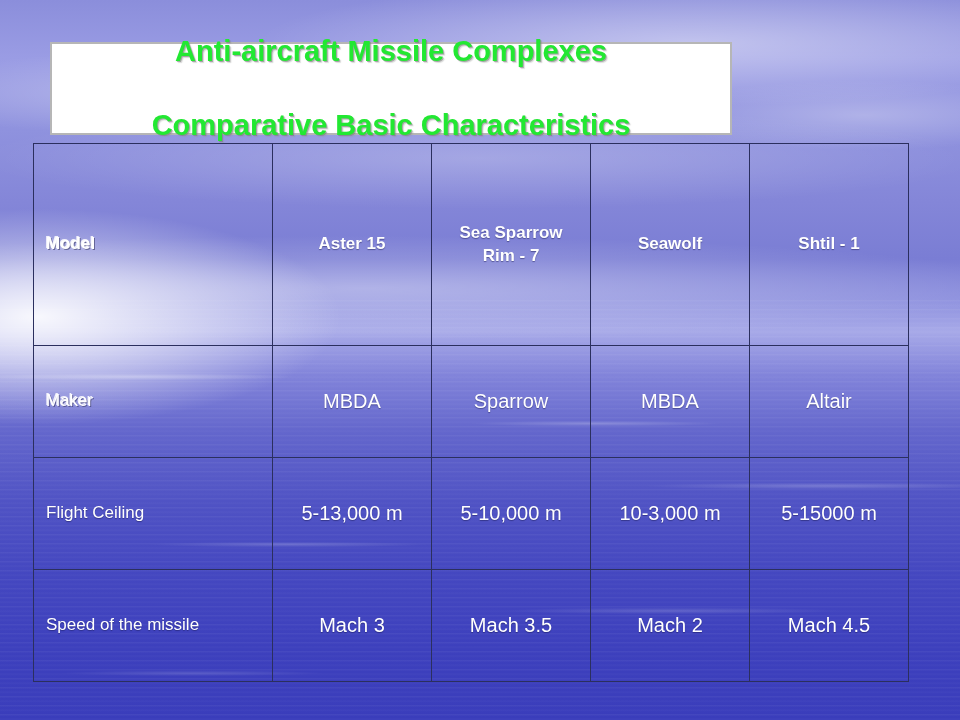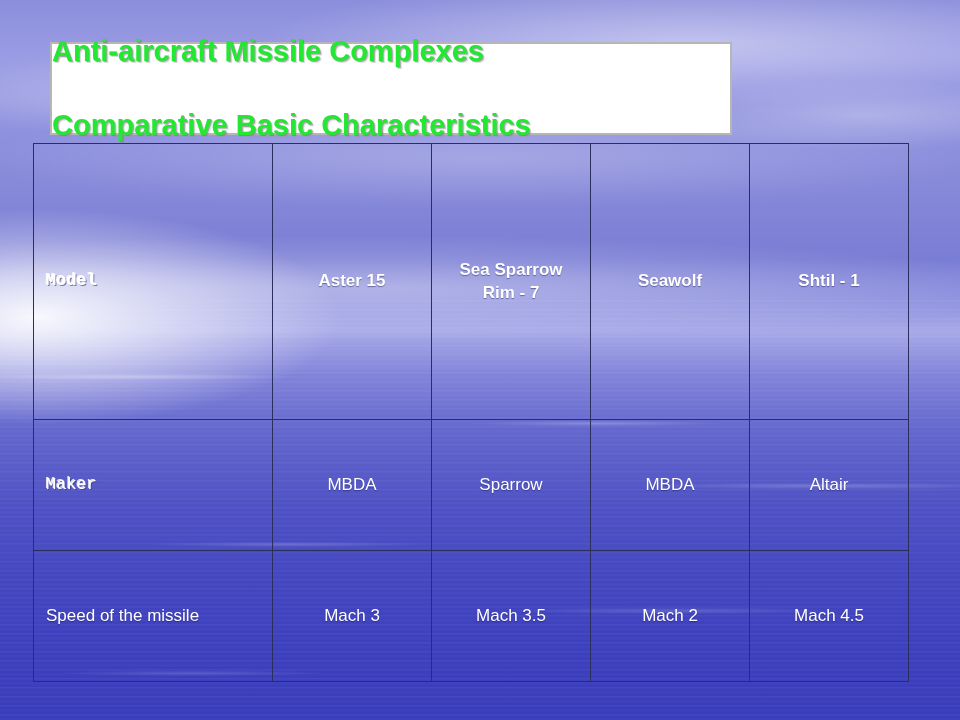--- a/index.html
+++ b/index.html
@@ -80,20 +80,21 @@
     position: absolute;
     left: 50px;
     top: 42px;
     width: 682px;
     height: 93px;
     background: #ffffff;
     border: 2px solid #b6b6b6;
     box-sizing: border-box;
     display: flex;
     flex-direction: column;
+    align-items: center;
     justify-content: center;
     gap: 36px;
   }
   .title-line {
     font-size: 29px;
     font-weight: bold;
     color: #22e832;
     letter-spacing: 0px;
     line-height: 1.28;
     white-space: nowrap;
@@ -123,34 +124,33 @@
   col.c-val   { width: 159px; }
 
   .lbl {
     text-align: left;
     padding-left: 12px !important;
     font-size: 17px;
     line-height: 1.22;
   }
   .val {
     text-align: center;
-    font-size: 17px;
+    font-size: 20px;
     line-height: 1.22;
   }
 
   
   tr.r-head td { font-weight: bold; font-size: 17px; }
   tr.r-head .val { font-weight: bold; }
 
   .emboss {
     text-shadow:
       -1px -1px 0 rgba(255,255,255,0.85),
        1px  1px 0 rgba(40,40,90,0.55),
        0    0   2px rgba(255,255,255,0.45);
-    font-family: Liberation Mono, monospace;
   }
   .soft {
     text-shadow: 0 1px 1px rgba(20,20,70,0.45);
   }
   .val.soft, .lbl.soft { text-shadow: 0 1px 1px rgba(20,20,70,0.45); }
 
   .two-line { line-height: 1.32; }
 </style>
 </head>
 <body>
@@ -187,20 +187,27 @@
     <tr>
       <td class="lbl emboss">Maker</td>
       <td class="val soft">MBDA</td>
       <td class="val soft">Sparrow</td>
       <td class="val soft">MBDA</td>
       <td class="val soft">Altair</td>
     </tr>
 
 
 
+    <tr>
+      <td class="lbl soft">Flight Ceiling</td>
+      <td class="val soft">5-13,000 m</td>
+      <td class="val soft">5-10,000 m</td>
+      <td class="val soft">10-3,000 m</td>
+      <td class="val soft">5-15000 m</td>
+    </tr>
 
     <tr>
       <td class="lbl soft">Speed of the missile</td>
       <td class="val soft">Mach 3</td>
       <td class="val soft">Mach 3.5</td>
       <td class="val soft">Mach 2</td>
       <td class="val soft">Mach 4.5</td>
     </tr>
 
 

